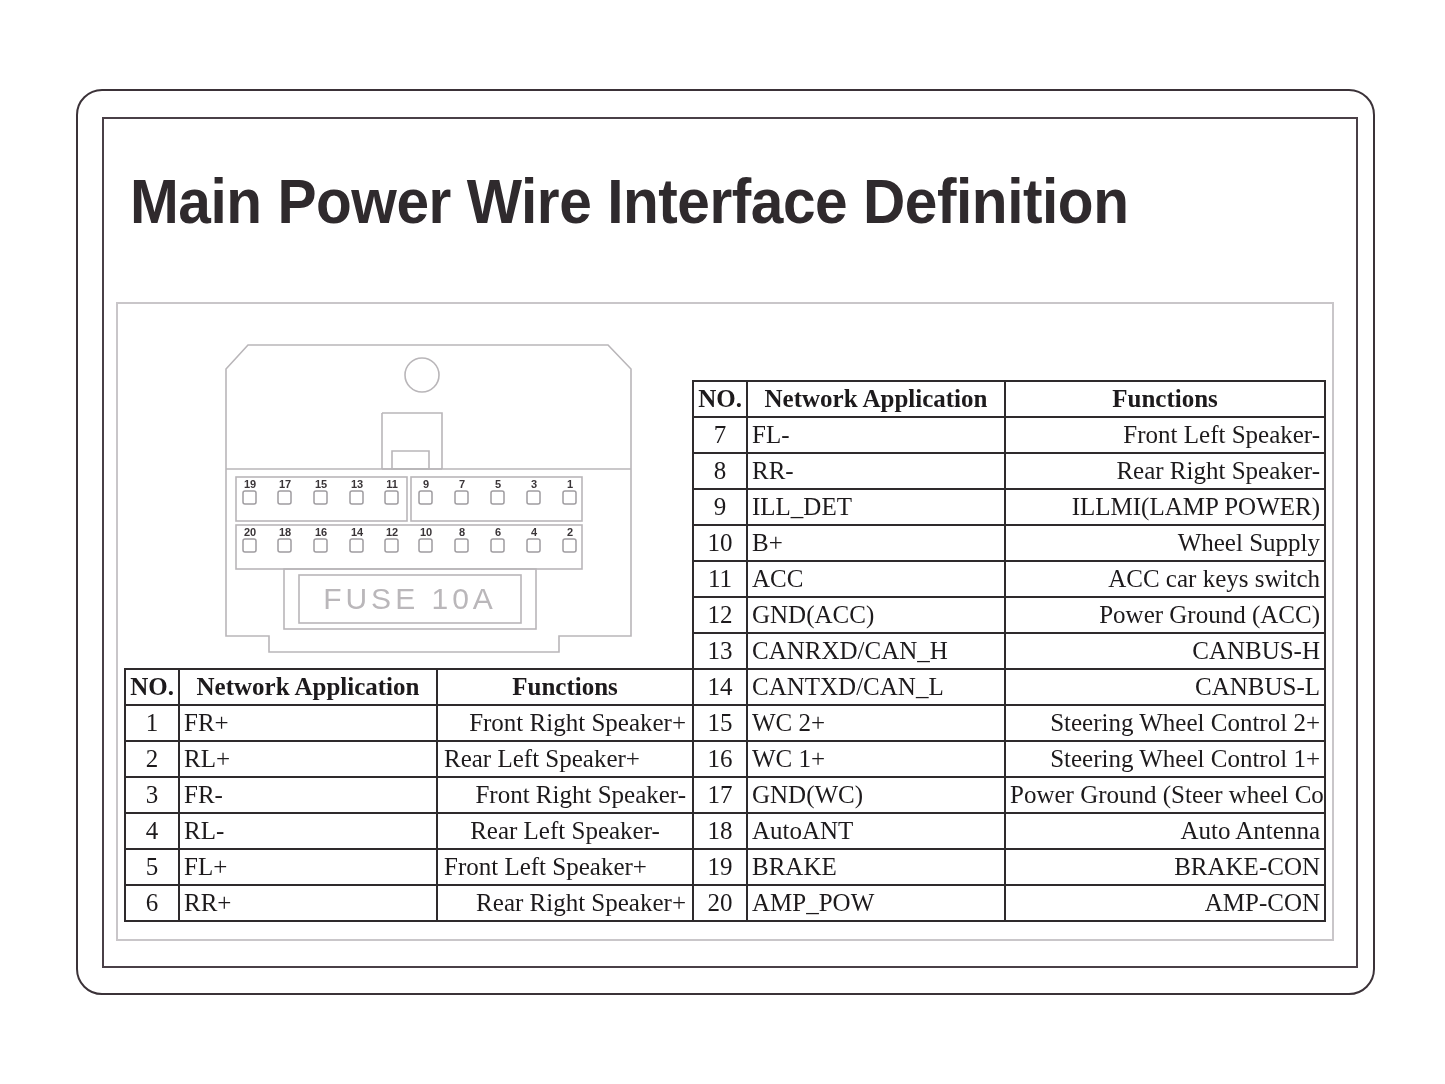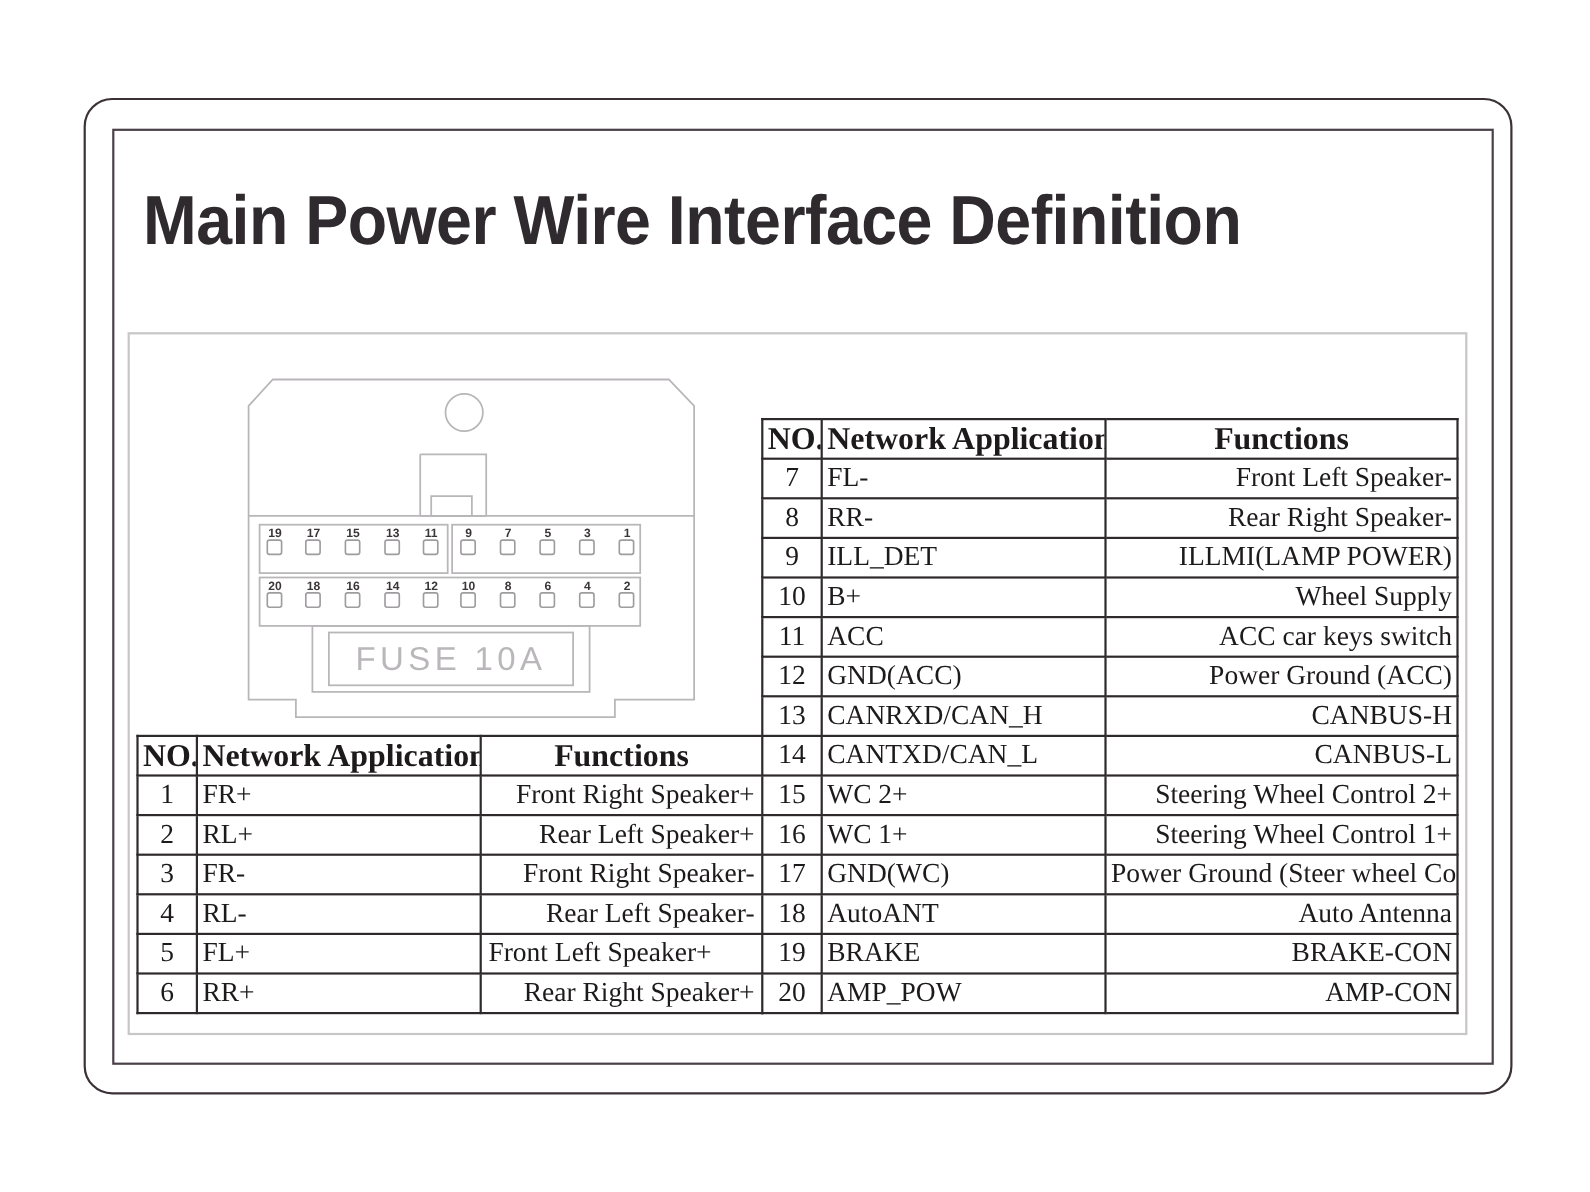--- a/index.html
+++ b/index.html
@@ -94,21 +94,21 @@
     color: #1d1a1c;
     height: 36px;
     padding: 0 4px;
     box-sizing: border-box;
     overflow: hidden;
     white-space: nowrap;
   }
   .pin-table th {
     font-weight: bold;
     text-align: center;
-    font-size: 29px;
+    font-size: 25px;
     letter-spacing: 0px;
   }
   .col-no   { width: 54px;  text-align: center; }
   .col-net  { width: 258px; text-align: left;   padding-left: 9px; }
   .col-fn   { width: 313px; text-align: right;   padding-left: 9px; }
 
   
   #table-left {
     left: 124px;
     top: 668px;
@@ -234,31 +234,31 @@
   </thead>
   <tbody id="left-body">
       <tr>
         <td class="col-no">1</td>
         <td class="col-net">FR+</td>
         <td class="col-fn" style="text-align: right;">Front Right Speaker+</td>
       </tr>
       <tr>
         <td class="col-no">2</td>
         <td class="col-net">RL+</td>
-        <td class="col-fn" style="text-align: right;">Rear Left Speaker+</td>
+        <td class="col-fn" style="text-align: left;">Rear Left Speaker+</td>
       </tr>
       <tr>
         <td class="col-no">3</td>
         <td class="col-net">FR-</td>
         <td class="col-fn" style="text-align: right;">Front Right Speaker-</td>
       </tr>
       <tr>
         <td class="col-no">4</td>
         <td class="col-net">RL-</td>
-        <td class="col-fn" style="text-align: right;">Rear Left Speaker-</td>
+        <td class="col-fn" style="text-align: center;">Rear Left Speaker-</td>
       </tr>
       <tr>
         <td class="col-no">5</td>
         <td class="col-net">FL+</td>
         <td class="col-fn" style="text-align: left;">Front Left Speaker+</td>
       </tr>
       <tr>
         <td class="col-no">6</td>
         <td class="col-net">RR+</td>
         <td class="col-fn" style="text-align: right;">Rear Right Speaker+</td>

